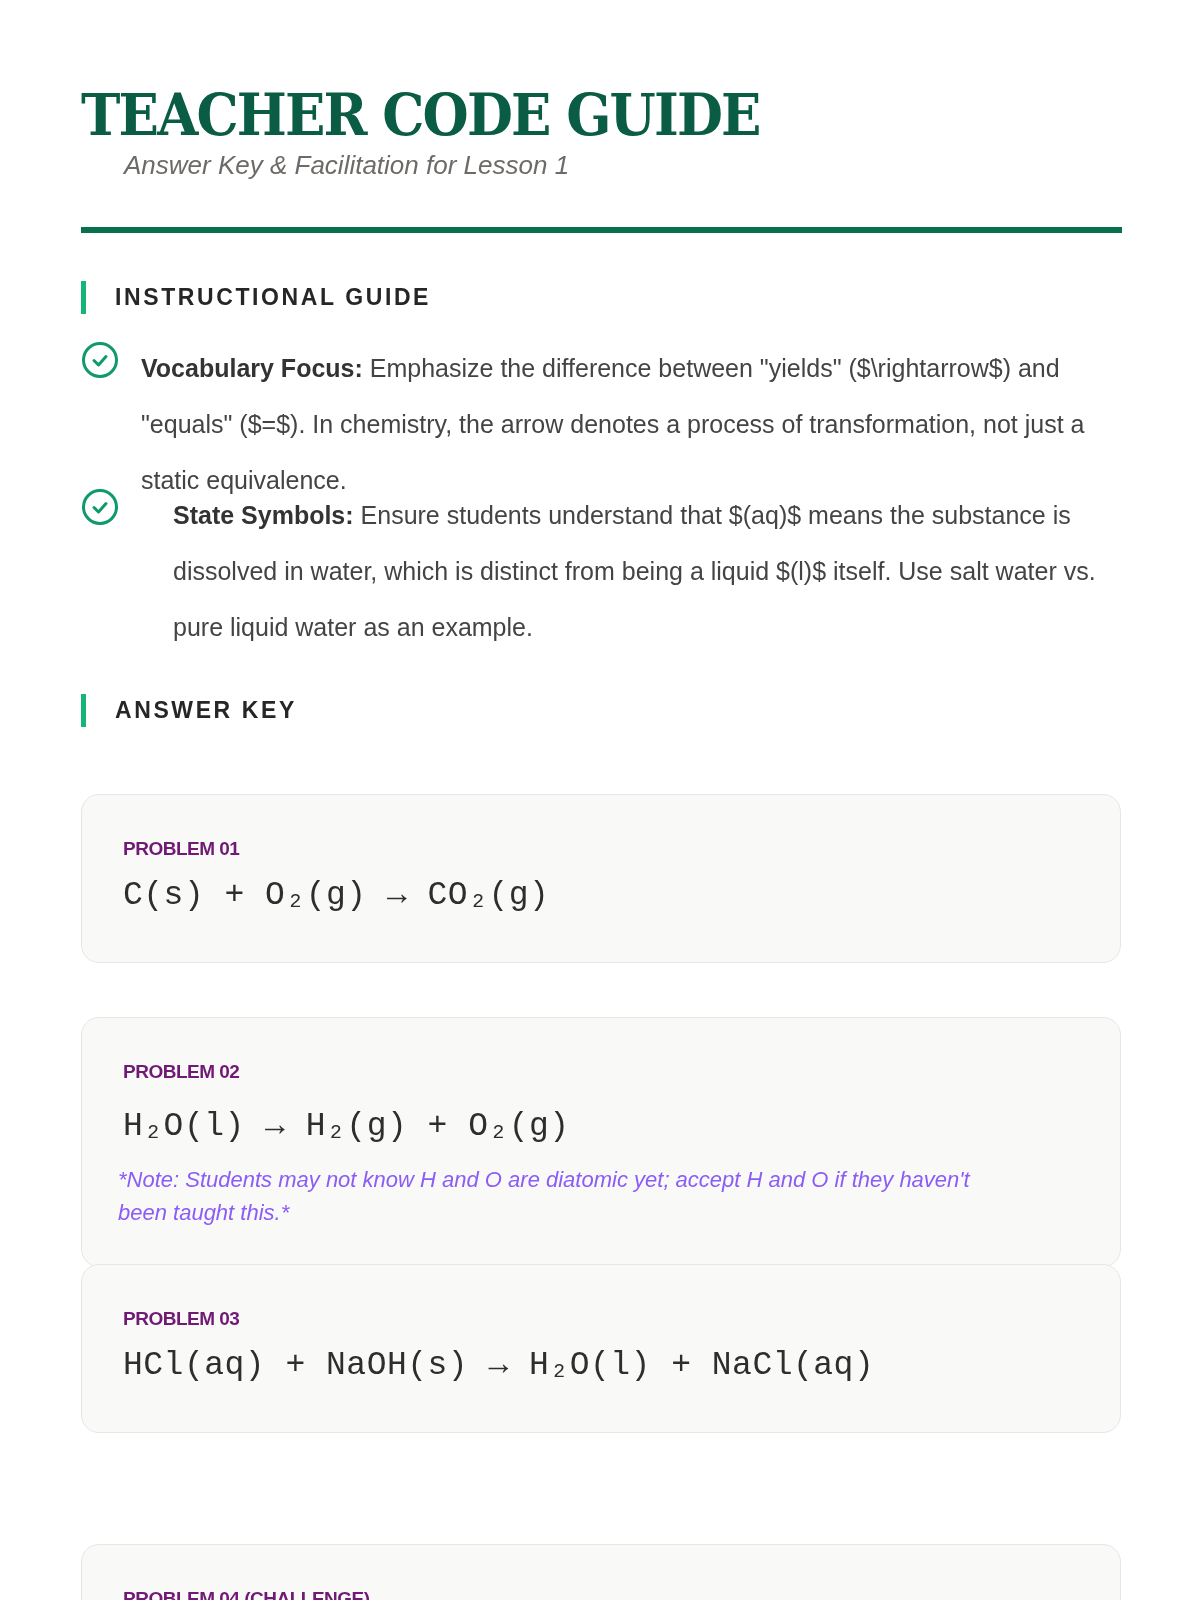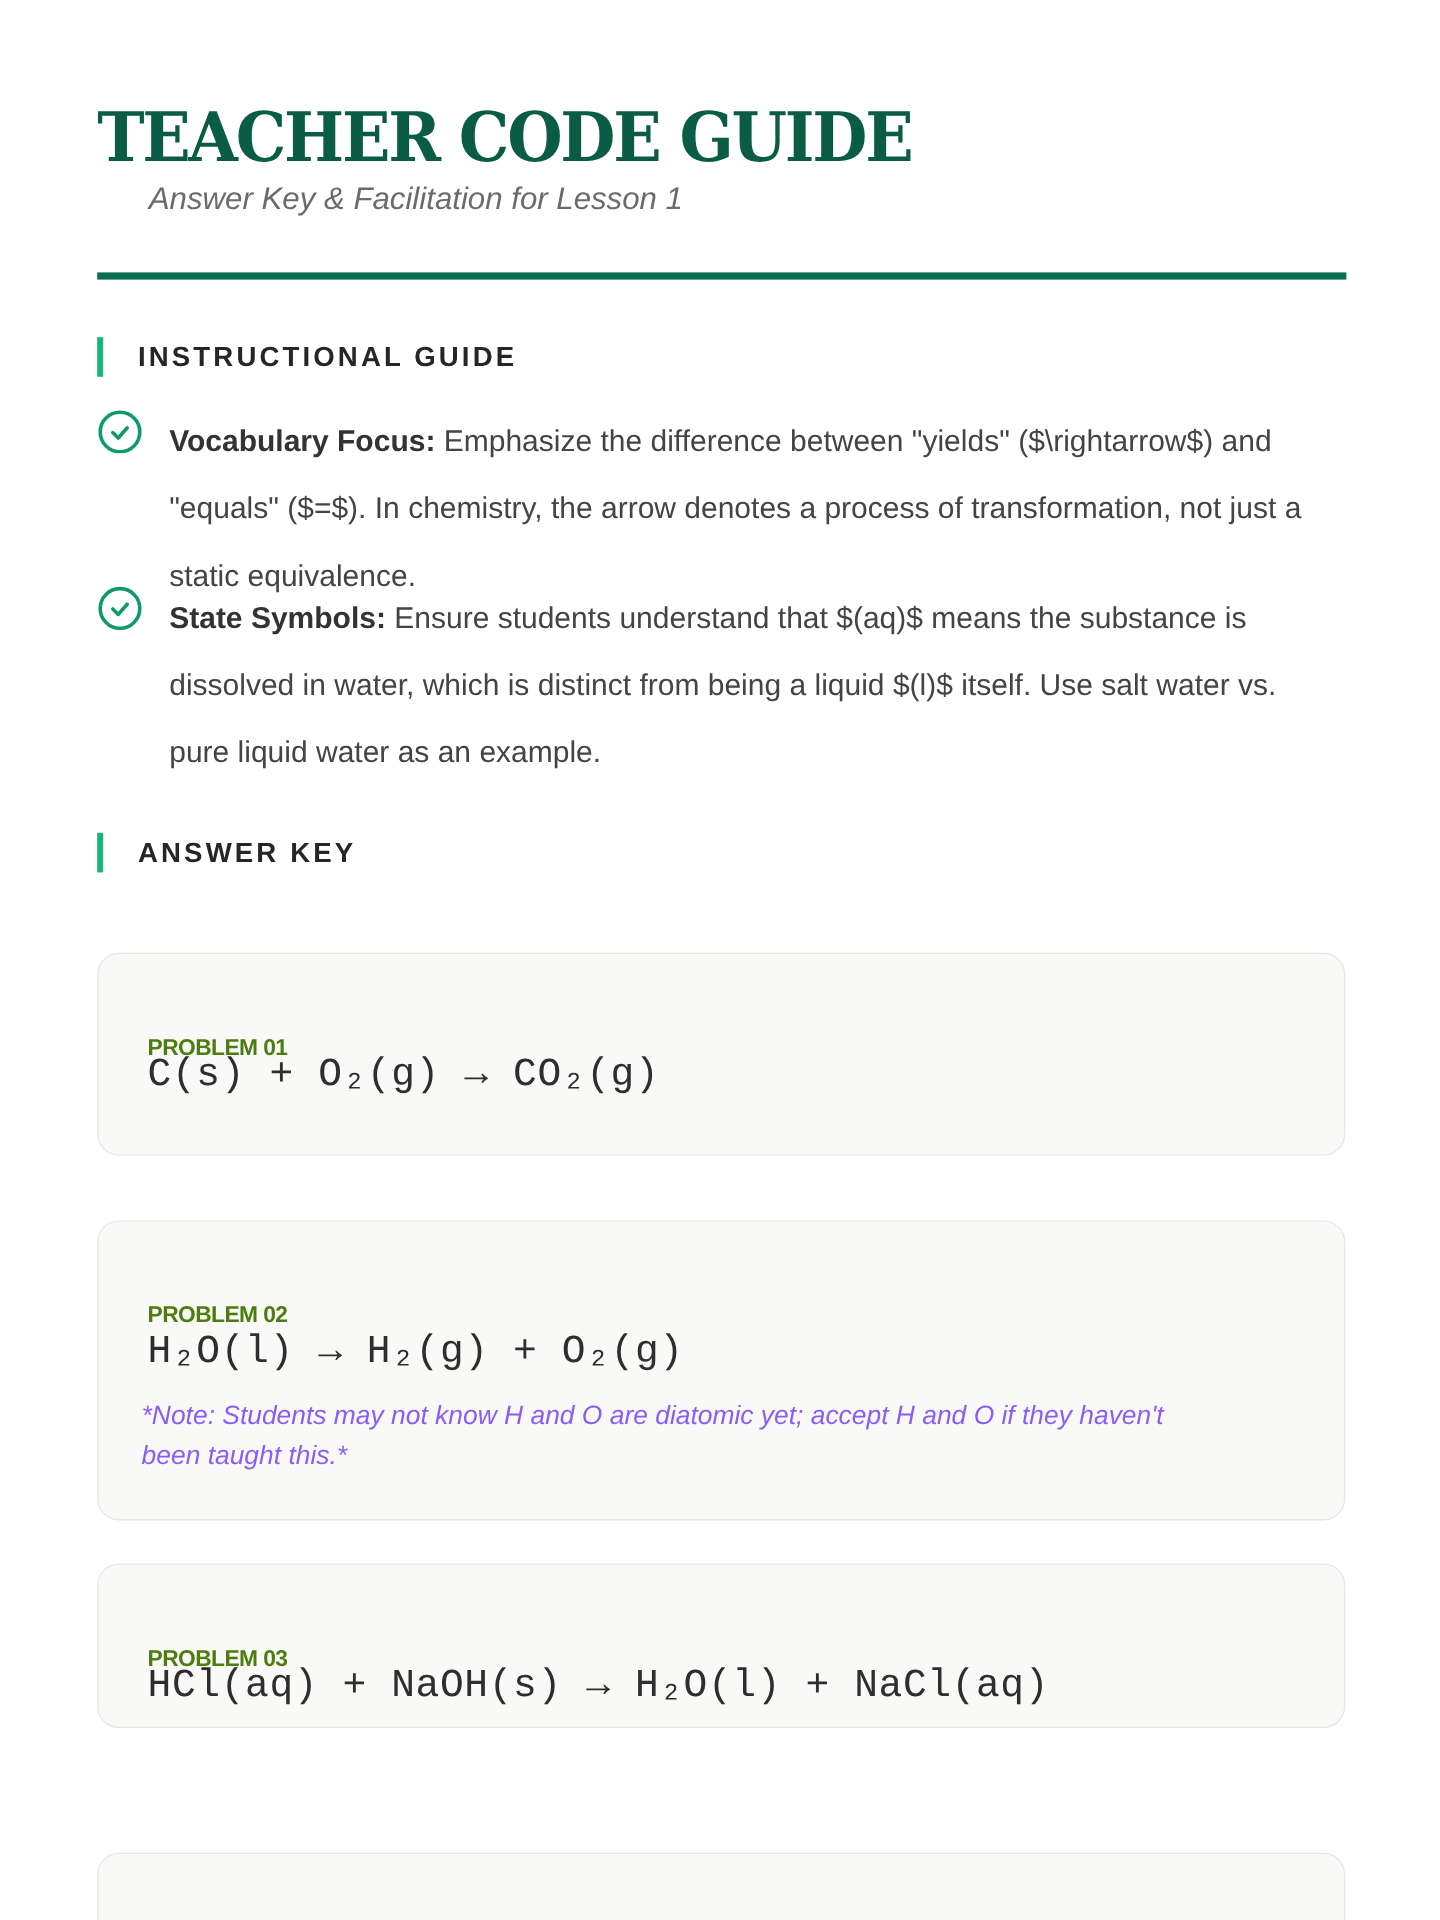--- a/index.html
+++ b/index.html
@@ -41,21 +41,21 @@
   }
   .tip-text b { color: #333; }
 
   .card {
     position: absolute; left: 0; width: 1040px;
     background: #f9f9f8; border: 1.5px solid #e6e6e4; border-radius: 18px;
     box-sizing: border-box;
   }
   .card-label {
     position: absolute; left: 41px; font-weight: bold; font-size: 19px;
-    color: #4d7c0f; letter-spacing: -0.5px; white-space: nowrap; margin-top: 25px;
+    color: #701a75; letter-spacing: -0.5px; white-space: nowrap;
   }
   .card-eq {
     position: absolute; left: 41px; font-family: "Liberation Mono", monospace;
     font-size: 33px; color: #2e2e2e; white-space: nowrap; letter-spacing: 0.5px;
   }
   .card-note {
     position: absolute; left: 36px; width: 900px; font-style: italic;
     font-size: 22px; line-height: 33px; color: #8b5cf6;
   }
 </style>
@@ -76,21 +76,21 @@
   <div class="tip" style="top:340px;">
     <svg class="tip-icon" viewBox="0 0 38 38">
       <circle cx="19" cy="20" r="16.5" fill="none" stroke="#0f9a6a" stroke-width="3"></circle>
       <polyline points="13,20.5 17.5,25 25,16.5" fill="none" stroke="#0f9a6a" stroke-width="3" stroke-linecap="round" stroke-linejoin="round"></polyline>
     </svg>
     <div class="tip-text">
       <b>Vocabulary Focus:</b><span> Emphasize the difference between "yields" ($\rightarrow$) and "equals" ($=$). In chemistry, the arrow denotes a process of transformation, not just a static equivalence.</span>
     </div>
   </div>
 
-  <div class="tip" style="top:487px;">
+  <div class="tip" style="top:487px;justify-content:space-between;">
     <svg class="tip-icon" viewBox="0 0 38 38">
       <circle cx="19" cy="20" r="16.5" fill="none" stroke="#0f9a6a" stroke-width="3"></circle>
       <polyline points="13,20.5 17.5,25 25,16.5" fill="none" stroke="#0f9a6a" stroke-width="3" stroke-linecap="round" stroke-linejoin="round"></polyline>
     </svg>
     <div class="tip-text">
       <b>State Symbols:</b><span> Ensure students understand that $(aq)$ means the substance is dissolved in water, which is distinct from being a liquid $(l)$ itself. Use salt water vs. pure liquid water as an example.</span>
     </div>
   </div>
 
   <div class="section-heading" style="top:694px;">
@@ -102,21 +102,21 @@
     <div class="card-label" style="top:43px;">PROBLEM 01</div>
     <div class="card-eq" style="top:82px;">C(s) + O₂(g) → CO₂(g)</div>
   </div>
 
   <div class="card" style="top:1017px; height:250px;">
     <div class="card-label" style="top:43px;">PROBLEM 02</div>
     <div class="card-eq" style="top:90px;font-family:Liberation Mono, monospace;">H₂O(l) → H₂(g) + O₂(g)</div>
     <div class="card-note" style="top:145px;">*Note: Students may not know H and O are diatomic yet; accept H and O if they haven't been taught this.*</div>
   </div>
 
-  <div class="card" style="top:1303px; height:137px;text-decoration:underline;">
+  <div class="card" style="top:1264px; height:169px;text-decoration:underline;">
     <div class="card-label" style="top:43px;">PROBLEM 03</div>
     <div class="card-eq" style="top:82px;">HCl(aq) + NaOH(s) → H₂O(l) + NaCl(aq)</div>
   </div>
 
   <div class="card" style="top:1544px; height:169px;">
     <div class="card-label" style="top:43px;">PROBLEM 04 (CHALLENGE)</div>
   </div>
 
 </div>
 

